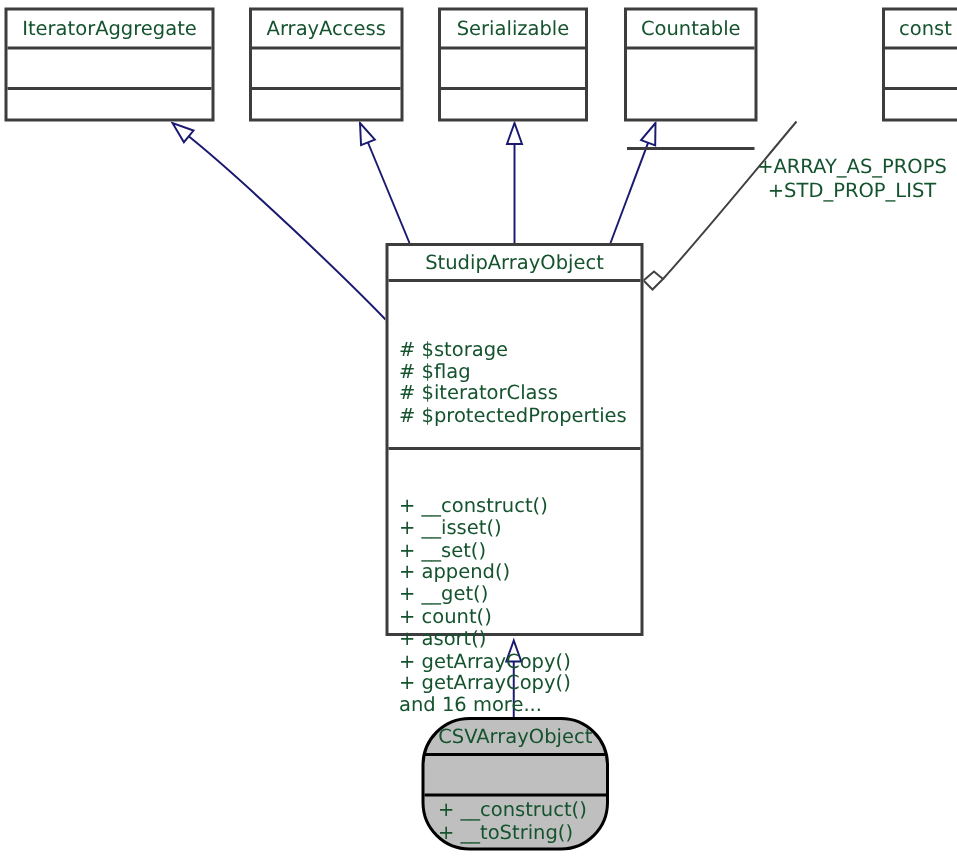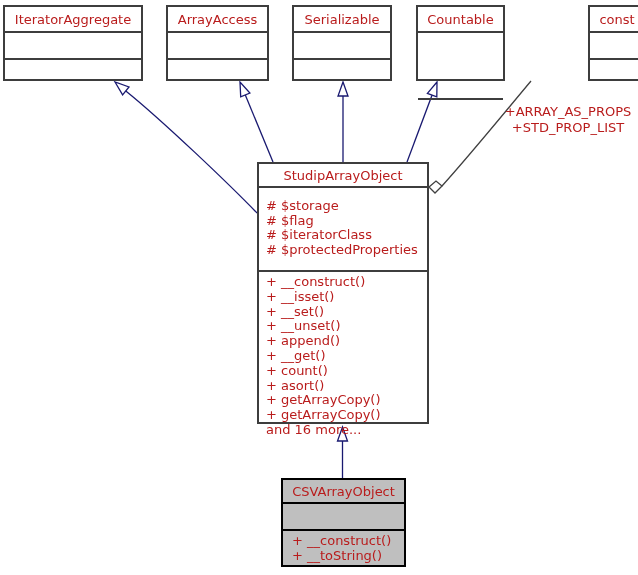--- a/index.html
+++ b/index.html
@@ -3,21 +3,21 @@
 <meta charset="utf-8">
 <style>
   html, body { margin: 0; padding: 0; background: #ffffff; }
   .stage {
     position: relative;
     width: 638px;
     height: 575px;
     background: #ffffff;
     font-family: "DejaVu Sans", "Liberation Sans", sans-serif;
     font-size: 13px;
-    color: #b91c1c;
+    color: #14532d;
     overflow: hidden;
   }
   svg.edges {
     position: absolute;
     left: 0; top: 0;
     width: 638px; height: 575px;
   }
   .node {
     position: absolute;
     box-sizing: border-box;
@@ -41,21 +41,21 @@
   .iface .row2 { flex: 1 1 auto; }
 
   #node-iteratoraggregate { left: 3px;   width: 140px; }
   #node-arrayaccess       { left: 166px; width: 103px; }
   #node-serializable      { left: 292px; width: 100px; }
   #node-countable         { left: 416px; width: 89px; gap: 40px;  }
   #node-const             { left: 552px; width: 58px; margin-left: 36px;  }
 
   #node-studip {
     left: 257px; top: 162px;
-    width: 172px; height: 262px;
+    width: 172px; height: 262px; gap: 28px;
   }
   #node-studip .title { height: 22px; }
   #node-studip .attrs {
     flex: 0 0 auto;
     height: 84px;
     box-sizing: border-box;
     border-bottom: 2px solid #3d3d3d;
     padding: 11px 6px 0 7px;
   }
   #node-studip .attrs .member { line-height: 14.5px; }
@@ -159,32 +159,31 @@
     <div class="member"># $storage</div>
         <div class="member"># $flag</div>
         <div class="member"># $iteratorClass</div>
         <div class="member"># $protectedProperties</div>
       </div>
     <div class="methods">
 
     <div class="member">+ __construct()</div>
         <div class="member">+ __isset()</div>
         <div class="member">+ __set()</div>
-        <div class="member">+ __unset()</div>
         <div class="member">+ append()</div>
         <div class="member">+ __get()</div>
         <div class="member">+ count()</div>
         <div class="member">+ asort()</div>
         <div class="member">+ getArrayCopy()</div>
         <div class="member">+ getArrayCopy()</div>
         <div class="member">and 16 more...</div>
       </div>
   </div>
 
-  <div class="node" id="node-csv" style="background-color: rgb(191, 191, 191);">
+  <div class="node" id="node-csv" style="background-color: rgb(191, 191, 191); border-radius: 32px;">
     <div class="title">CSVArrayObject</div>
     <div class="empty"></div>
     <div class="methods">
 
     <div class="member">+ __construct()</div>
         <div class="member">+ __toString()</div>
       </div>
   </div>
 
 </div>

